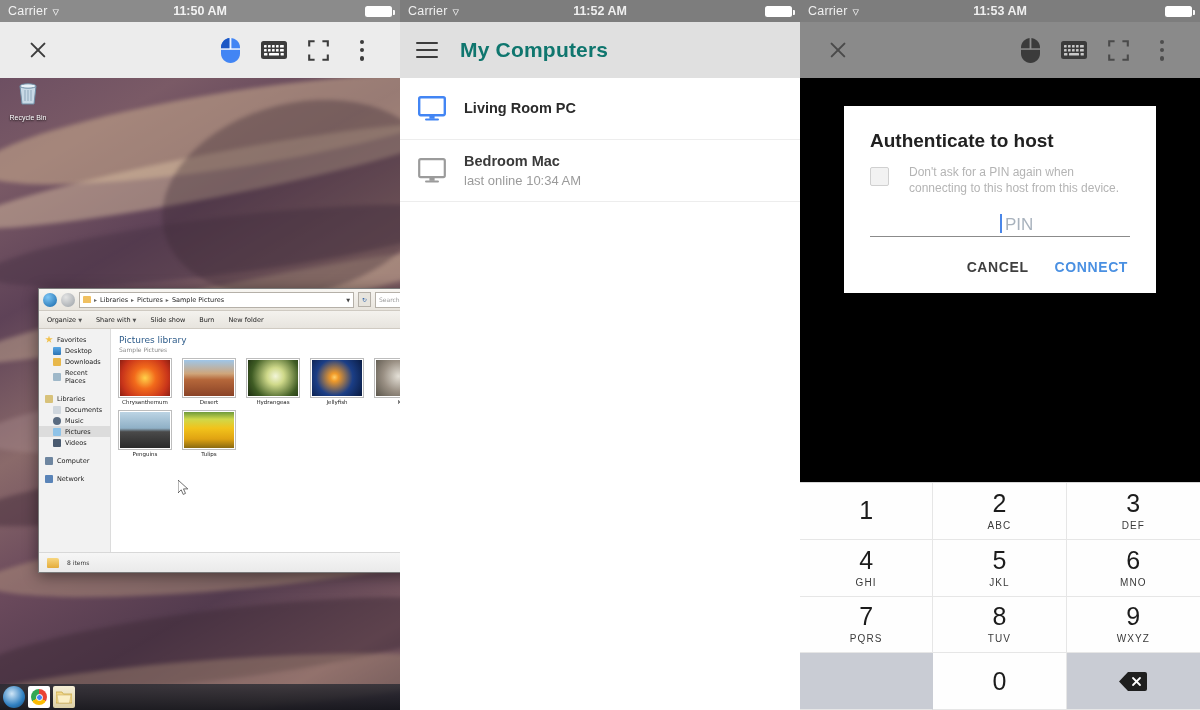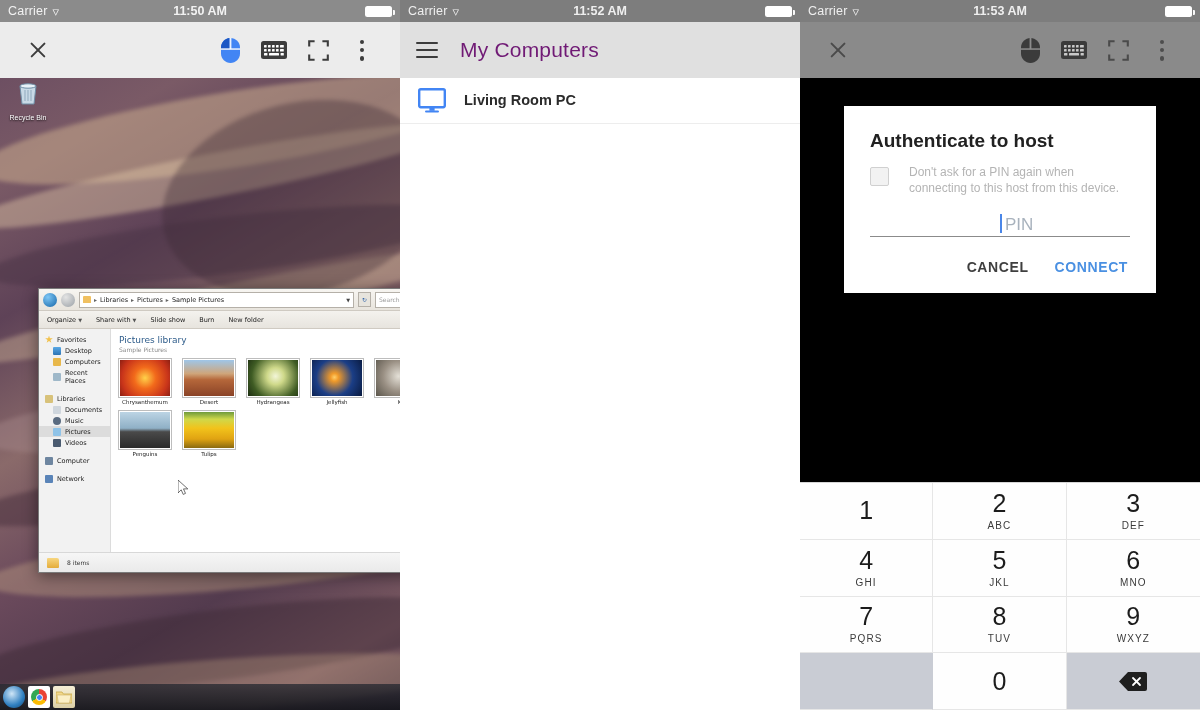--- a/index.html
+++ b/index.html
@@ -180,24 +180,24 @@
 
   .cursor-arrow { position:absolute; width:0;height:0; }
 
   
   .panel2 { width: 400px; height: 710px; background: #fff; display:flex; flex-direction:column; }
   .p2-appbar { height: 56px; background: #e0e0e0; display:flex; align-items:center;
                padding: 0 16px; gap: 22px; flex:0 0 auto; }
   .hamburger { width: 22px; height: 16px; display:flex; flex-direction:column;
                justify-content:space-between; }
   .hamburger i { display:block; height:2px; background:#3c3c3c; border-radius:1px; }
-  .p2-title { font-size: 21px; color: #701a75; font-weight: 400; letter-spacing:.2px; }
+  .p2-title { font-size: 21px; color: #0f766e; font-weight: 700; letter-spacing:.2px; }
 
   .host-row { display:flex; align-items:center; gap: 18px; padding: 0 18px;
-              height: 46px; border-bottom: 1px solid #ededed; background:#fff; }
+              height: 62px; border-bottom: 1px solid #ededed; background:#fff; }
   .host-icon { width: 28px; height: 26px; flex:0 0 auto; }
   .host-texts { display:flex; flex-direction:column; justify-content:center; }
   .host-name { font-size: 14.5px; font-weight: 600; color: #2b2b2b; line-height:1.35; }
   .host-name.offline { color:#3a3a3a; }
   .host-sub { font-size: 13px; color: #9b9b9b; line-height:1.35; }
   .p2-fill { flex:1 1 auto; background:#fff; }
 
   
   .panel3 { width: 400px; height: 710px; background:#000; display:flex; flex-direction:column; }
   .p3-stage { position: relative; flex: 1 1 auto; background: #000; overflow:hidden;padding-left:37px; }
@@ -362,21 +362,21 @@
               <div class="nav-row">
                   <span class="ni star"></span>
                   <span>Favorites</span>
                 </div>
               <div class="nav-row child">
                   <span class="ni desk"></span>
                   <span>Desktop</span>
                 </div>
               <div class="nav-row child">
                   <span class="ni dl"></span>
-                  <span>Computers</span>
+                  <span>Downloads</span>
                 </div>
               <div class="nav-row child">
                   <span class="ni rec"></span>
                   <span>Recent Places</span>
                 </div>
             </div>
             <div class="nav-grp">
               <div class="nav-row">
                   <span class="ni lib"></span>
                   <span>Libraries</span>
@@ -498,20 +498,31 @@
       <svg class="host-icon" viewBox="0 0 28 26">
         <rect x="1.2" y="1.2" width="25.6" height="18" rx="1.6" fill="none" stroke="#4285F4" stroke-width="2.4"></rect>
         <rect x="11.4" y="19.2" width="5.2" height="3.6" fill="#4285F4"></rect>
         <rect x="7" y="22.4" width="14" height="2.2" rx="1.1" fill="#4285F4"></rect>
       </svg>
       <div class="host-texts">
         <span class="host-name">Living Room PC</span>
       </div>
     </div>
 
+    <div class="host-row">
+      <svg class="host-icon" viewBox="0 0 28 26">
+        <rect x="1.2" y="1.2" width="25.6" height="18" rx="1.6" fill="none" stroke="#9b9b9b" stroke-width="2.2"></rect>
+        <rect x="11.4" y="19.2" width="5.2" height="3.6" fill="#9b9b9b"></rect>
+        <rect x="7" y="22.4" width="14" height="2.2" rx="1.1" fill="#9b9b9b"></rect>
+      </svg>
+      <div class="host-texts">
+        <span class="host-name offline">Bedroom Mac</span>
+        <span class="host-sub">last online 10:34 AM</span>
+      </div>
+    </div>
 
     <div class="p2-fill"></div>
   </div>
 
   <div class="panel panel3">
     <div class="statusbar dark">
       <span class="sb-carrier">
         <span>Carrier</span>
         <span class="wifi-glyph">▿</span>
       </span>

